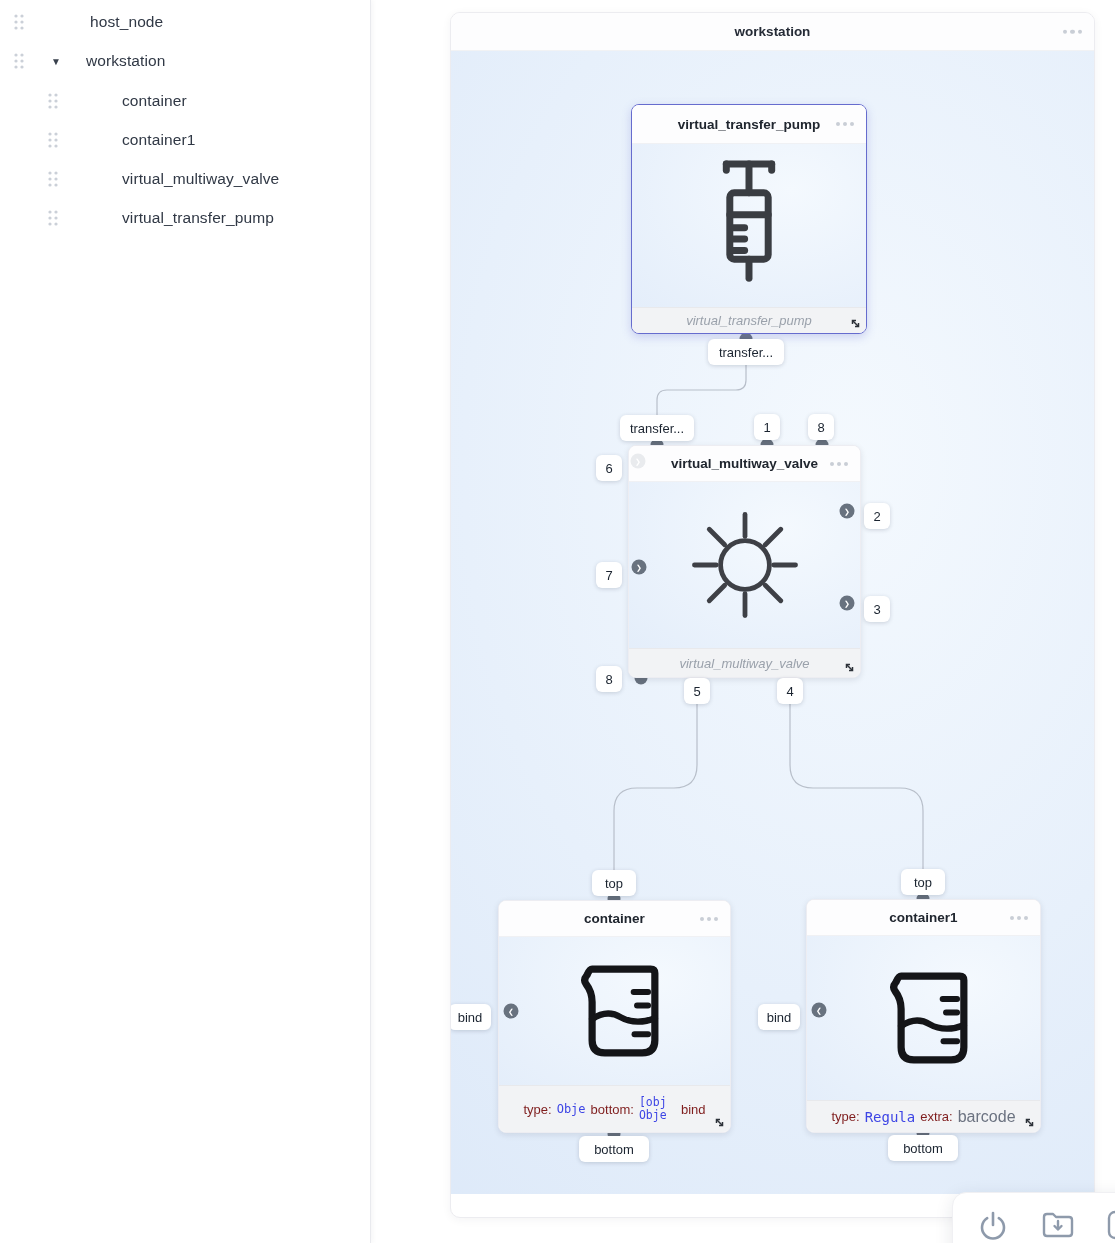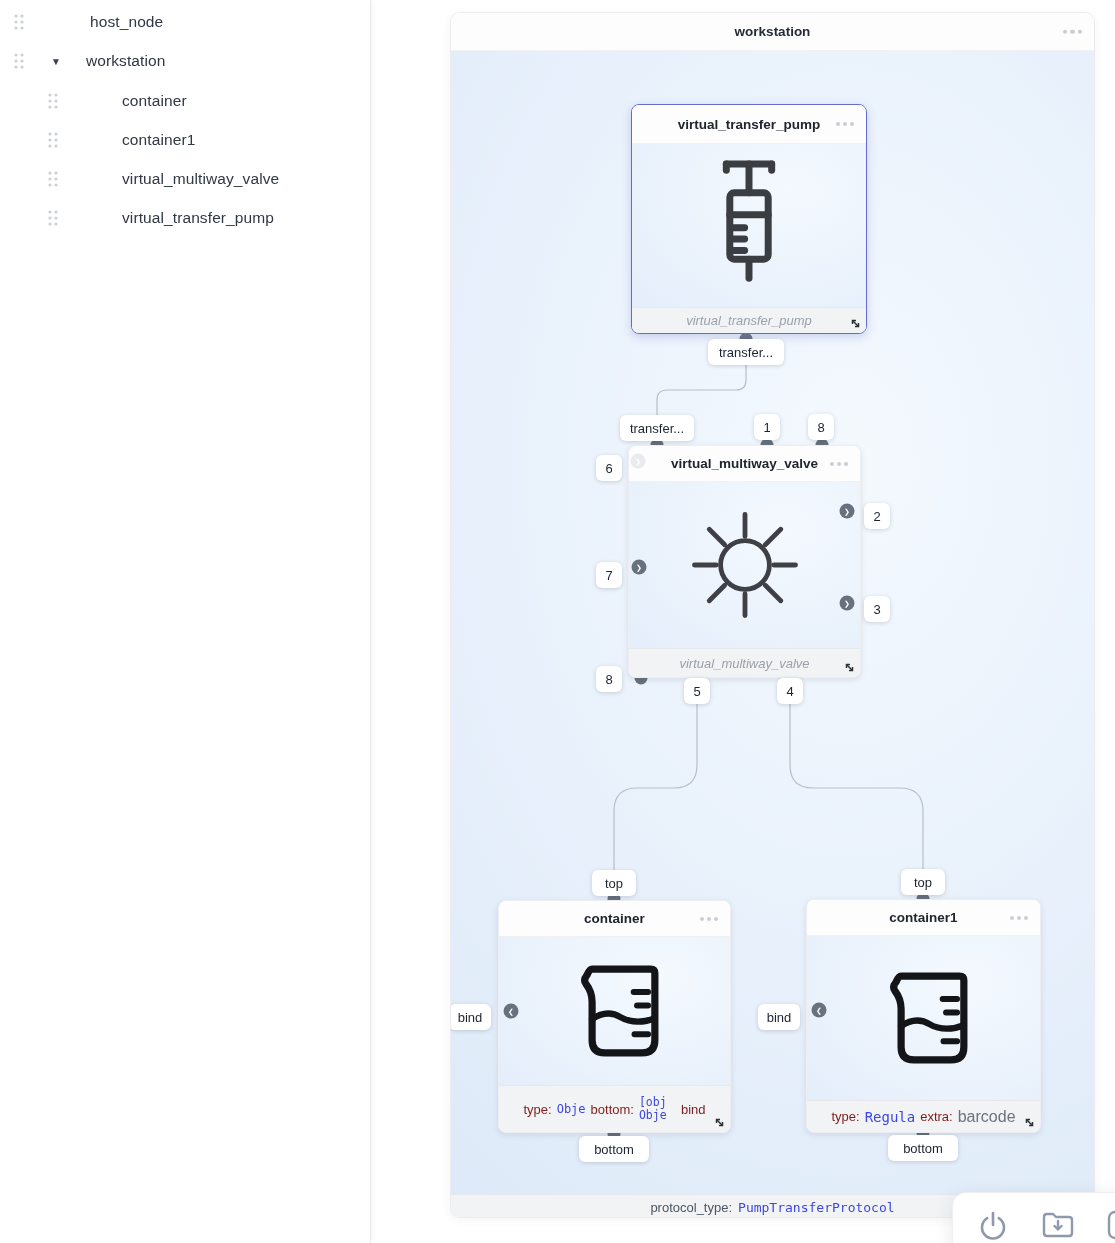--- a/index.html
+++ b/index.html
@@ -367,24 +367,20 @@
       <div class="chip" style="left:246px; top:640px; width:26px; height:26px;">5</div>
       <div class="chip" style="left:339px; top:640px; width:26px; height:26px;">4</div>
       <div class="chip" style="left:163px; top:832px; width:44px; height:26px;">top</div>
       <div class="chip" style="left:163px; top:1098px; width:70px; height:26px;">bottom</div>
       <div class="chip" style="left:19px; top:966px; width:42px; height:26px;">bind</div>
       <div class="chip" style="left:472px; top:831px; width:44px; height:26px;">top</div>
       <div class="chip" style="left:472px; top:1097px; width:70px; height:26px;">bottom</div>
       <div class="chip" style="left:328px; top:966px; width:42px; height:26px;">bind</div>
     </div>
 
-    <div class="panel-footer">
-      <span class="pf-label">protocol_type:</span>
-      <span class="code" style="font-size:13px;">PumpTransferProtocol</span>
-    </div>
   </div>
 
   <div class="toolbar">
     <span class="tb-btn">
       <svg width="32" height="34" viewBox="0 0 32 34" fill="none" stroke="#8e9aab" stroke-width="2.6" stroke-linecap="round">
         <path d="M10.2,9.2 A11,11 0 1 0 21.8,9.2"></path>
         <path d="M16,4 V16"></path>
       </svg>
     </span>
     <span class="tb-btn">

